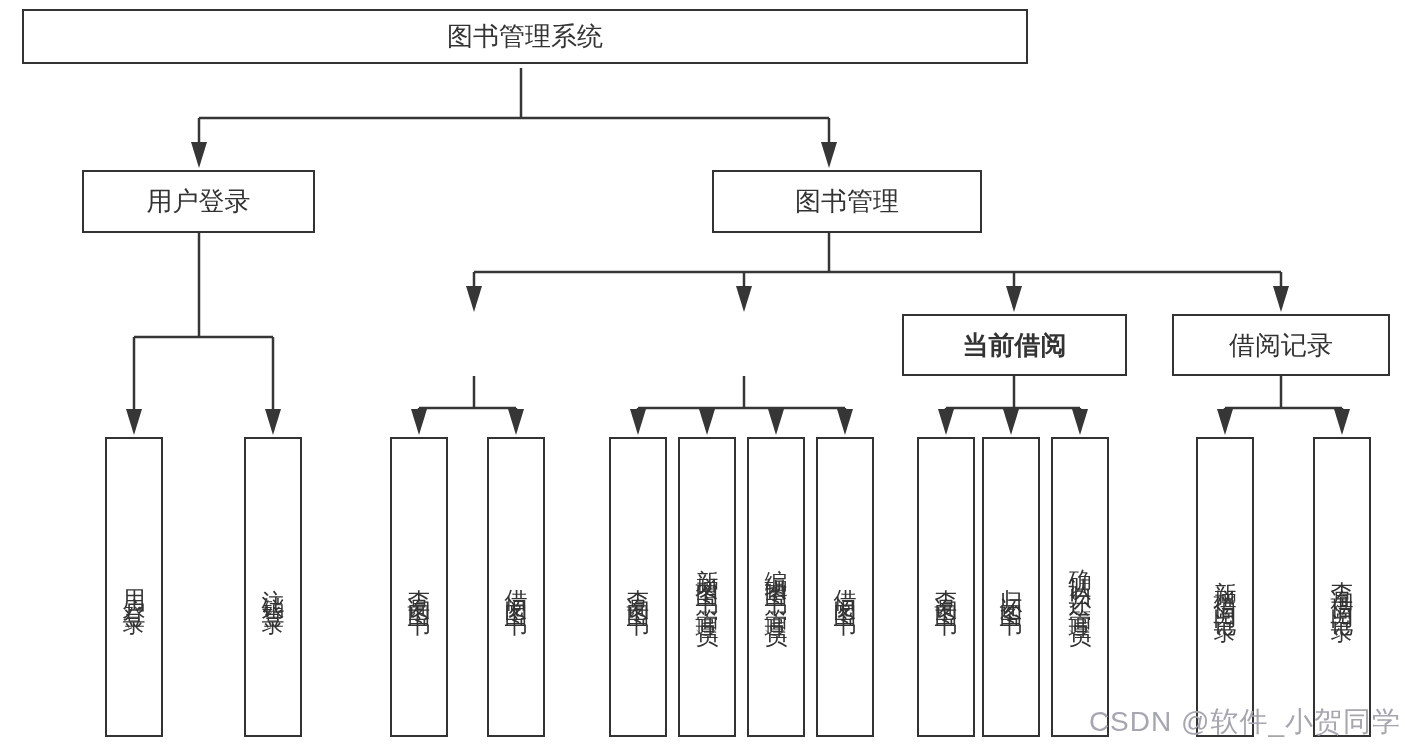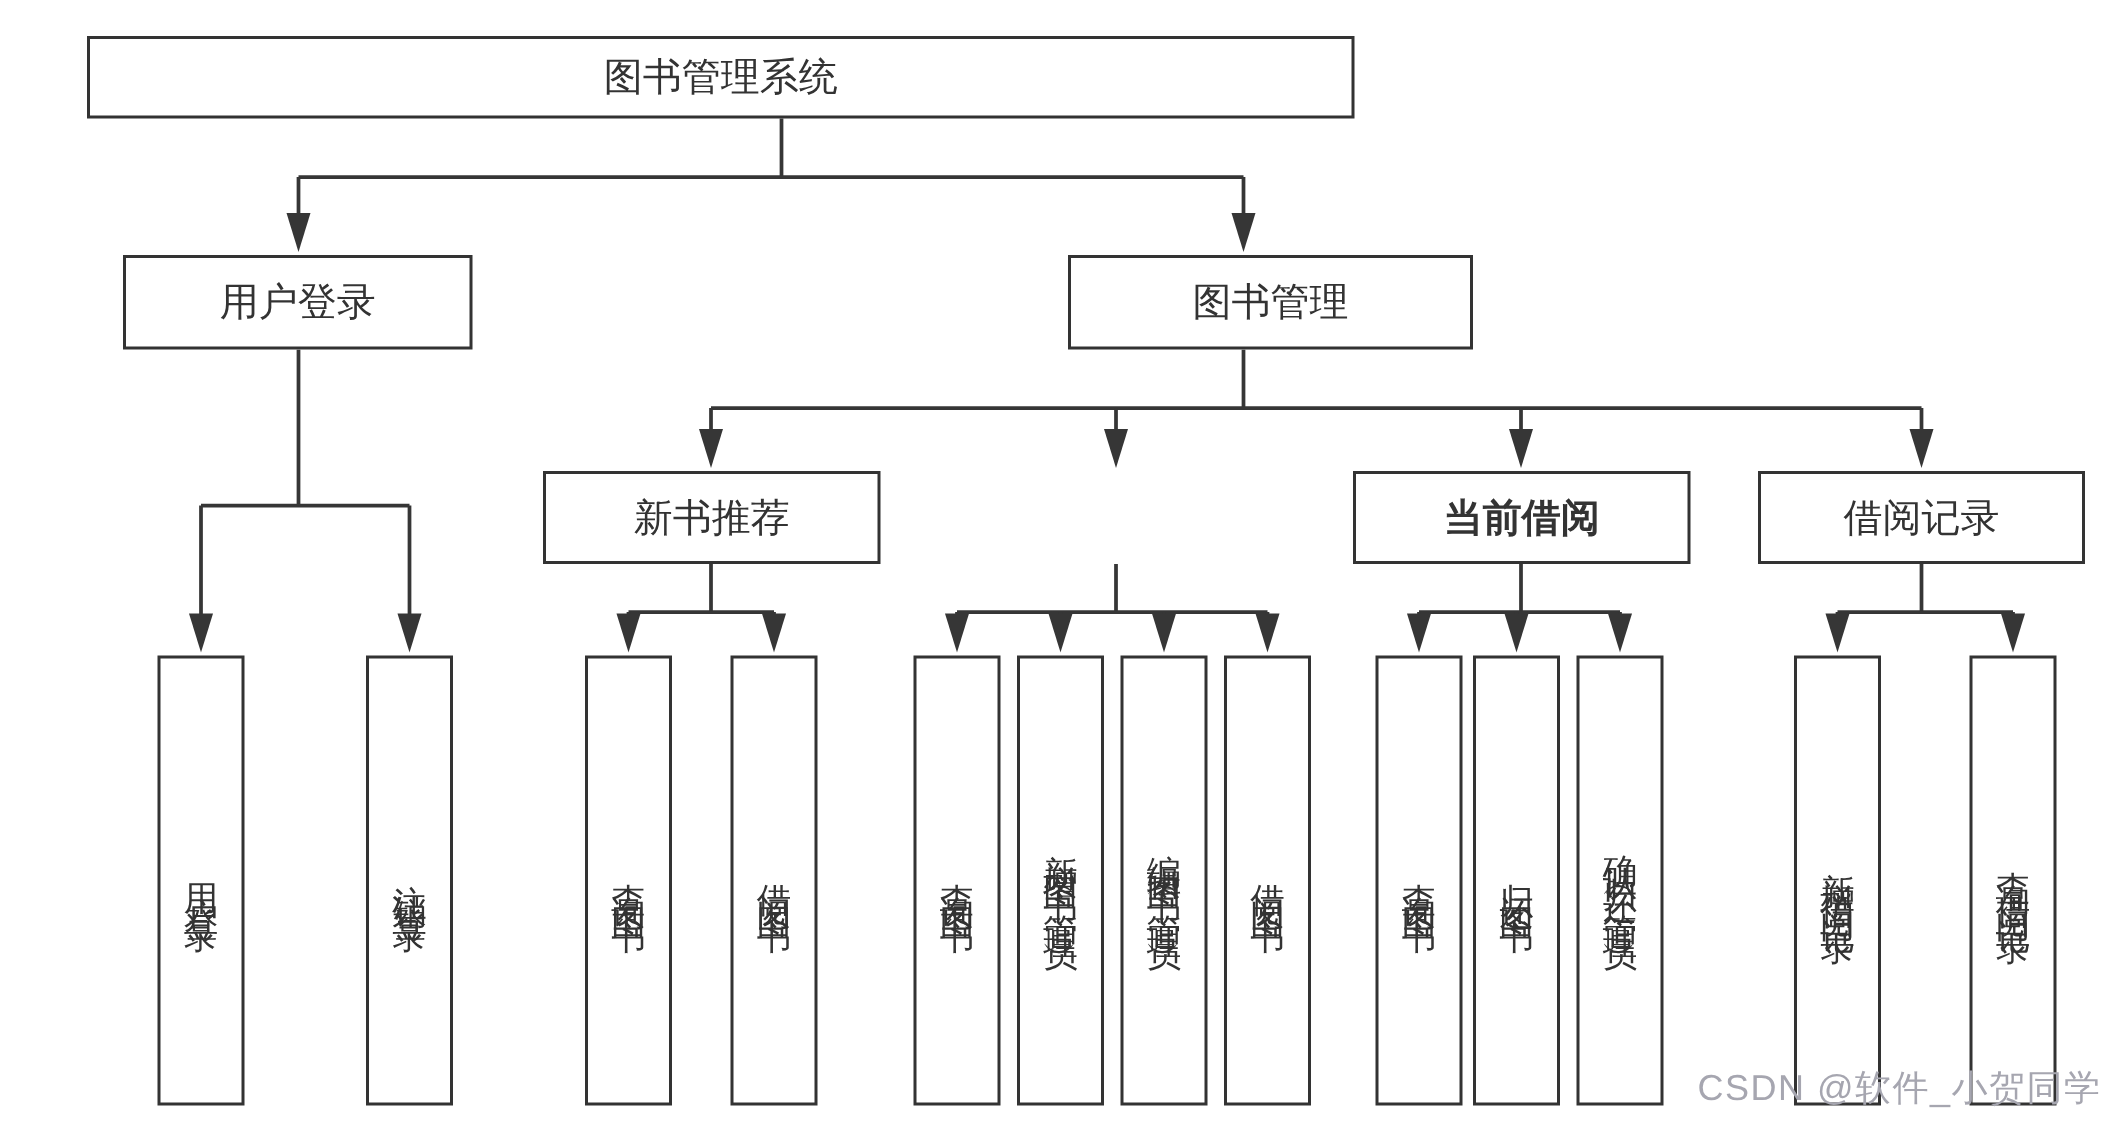--- a/index.html
+++ b/index.html
@@ -43,21 +43,21 @@
     font-size: 23px;
     letter-spacing: 8px;
     line-height: 1;
     white-space: normal;
   }
 
   .watermark {
     position: absolute;
     right: 4px;
     bottom: 6px;
-    font-size: 24px;
+    font-size: 28px;
     color: #a6a6b0;
     letter-spacing: 1px;
     z-index: 5;
   }
 </style>
 </head>
 <body>
 
 <div class="canvas">
 
@@ -118,26 +118,25 @@
 
       <line x1="1281" y1="376" x2="1281" y2="408"></line>
       <line x1="1225" y1="408" x2="1342" y2="408"></line>
       <line x1="1225" y1="408" x2="1225" y2="419"></line>
       <polygon points="1217,409 1233,409 1225,435"></polygon>
       <line x1="1342" y1="408" x2="1342" y2="419"></line>
       <polygon points="1334,409 1350,409 1342,435"></polygon>
     </g>
   </svg>
 
-  <div class="node" style="left:22px; top:24px; width:845px; height:55px;margin-left:36px;">图书管理系统</div>
+  <div class="node" style="left:22px; top:9px; width:1006px; height:55px;">图书管理系统</div>
 
   <div class="node" style="left:82px; top:170px; width:233px; height:63px;">用户登录</div>
   <div class="node" style="left:712px; top:170px; width:270px; height:63px;">图书管理</div>
 
-  <div class="node" style="left:362px; top:314px; width:225px; height:62px;">新书推荐</div>
   <div class="node" style="left:902px; top:314px; width:225px; height:62px;font-weight:bold;">当前借阅</div>
   <div class="node" style="left:1172px; top:314px; width:218px; height:62px;">借阅记录</div>
 
   <div class="node leaf" style="left:105px; top:437px; width:58px; height:300px;">用户登录</div>
   <div class="node leaf" style="left:244px; top:437px; width:58px; height:300px;">注销登录</div>
 
   <div class="node leaf" style="left:390px; top:437px; width:58px; height:300px;">查询图书</div>
   <div class="node leaf" style="left:487px; top:437px; width:58px; height:300px;">借阅图书</div>
 
   <div class="node leaf" style="left:609px; top:437px; width:58px; height:300px;">查询图书</div>

